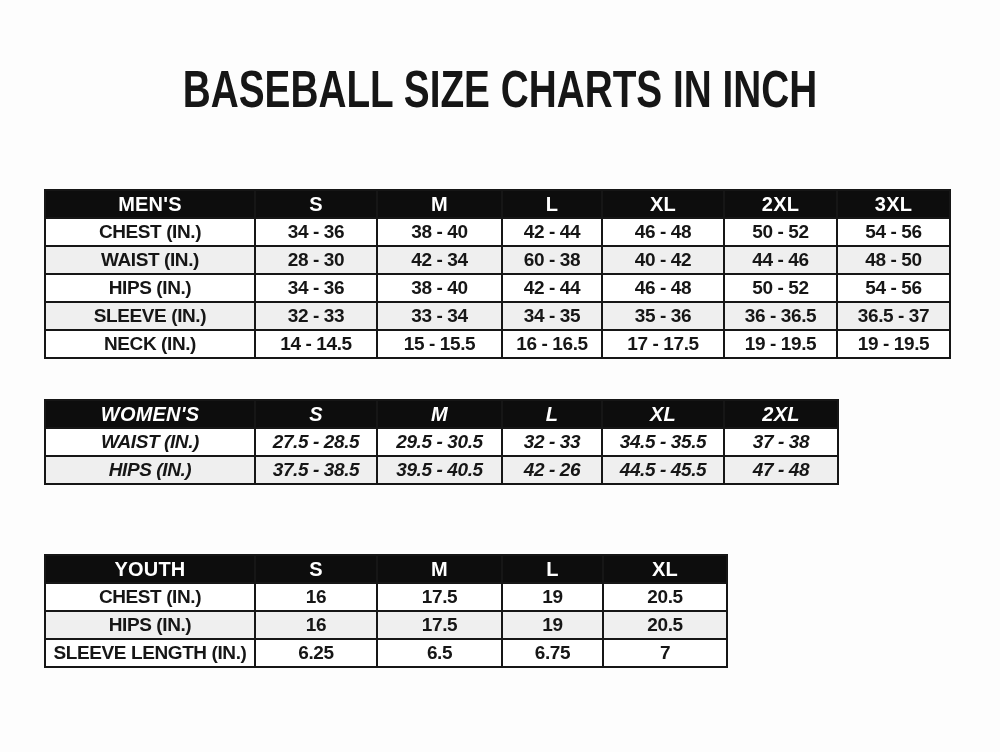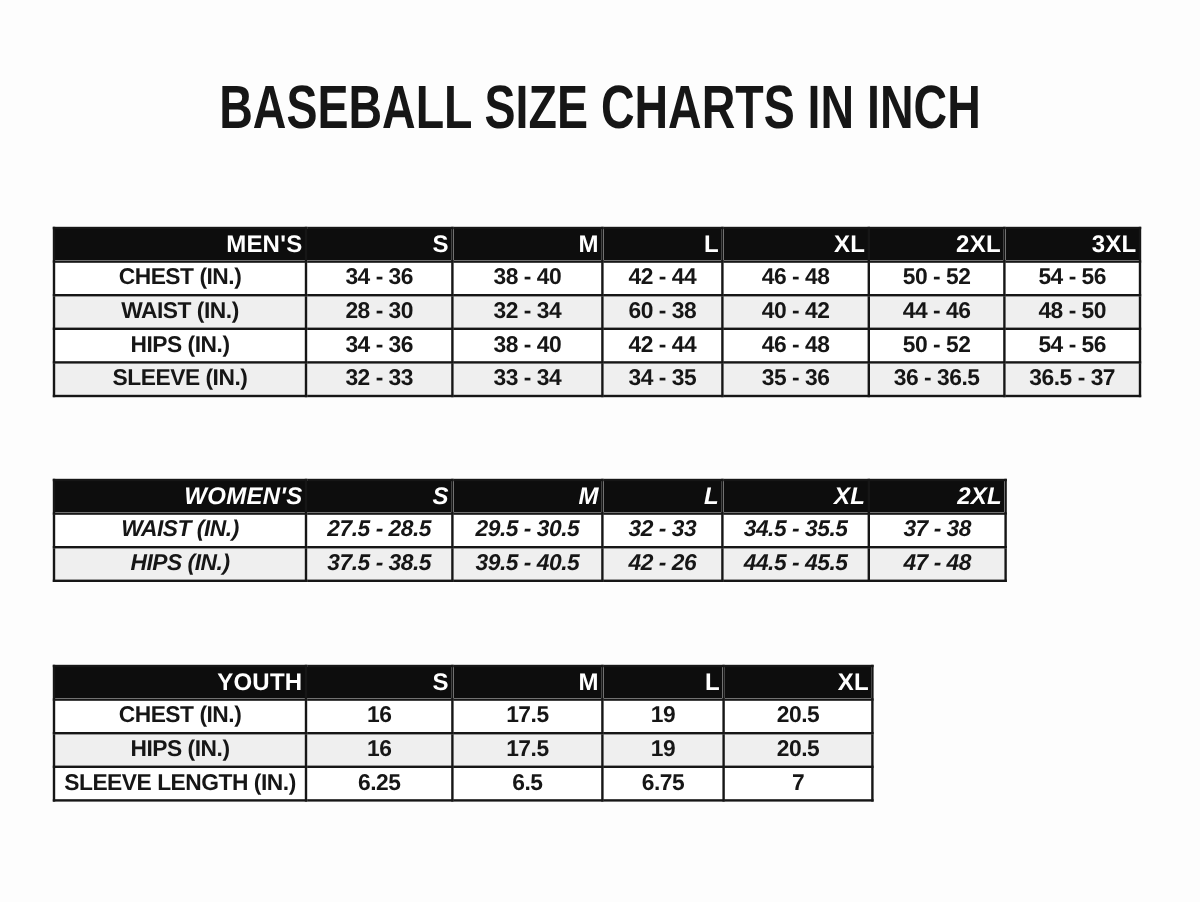--- a/index.html
+++ b/index.html
@@ -47,21 +47,20 @@
     font-weight: 700;
     white-space: nowrap;
     overflow: hidden;
     padding: 0 2px;
   }
   .size-table thead th {
     background: var(--header-bg, #0d0d0d);
     color: var(--header-text, #ffffff);
     font-size: 20px;
     letter-spacing: 0.2px;
-    text-align: right;
   }
   .size-table tbody td {
     font-size: 19px;
     letter-spacing: -0.4px;
     background: var(--row-bg, #ffffff);
     color: var(--text, #161616);
   }
   .size-table tbody tr:nth-child(even) td {
     background: var(--row-stripe, #efefef);
   }
@@ -98,21 +97,21 @@
           <td>34 - 36</td>
           <td>38 - 40</td>
           <td>42 - 44</td>
           <td>46 - 48</td>
           <td>50 - 52</td>
           <td>54 - 56</td>
         </tr>
         <tr>
           <td>WAIST (IN.)</td>
           <td>28 - 30</td>
-          <td>32 - 34</td>
+          <td>42 - 34</td>
           <td>60 - 38</td>
           <td>40 - 42</td>
           <td>44 - 46</td>
           <td>48 - 50</td>
         </tr>
         <tr>
           <td>HIPS (IN.)</td>
           <td>34 - 36</td>
           <td>38 - 40</td>
           <td>42 - 44</td>
@@ -122,20 +121,29 @@
         </tr>
         <tr>
           <td>SLEEVE (IN.)</td>
           <td>32 - 33</td>
           <td>33 - 34</td>
           <td>34 - 35</td>
           <td>35 - 36</td>
           <td>36 - 36.5</td>
           <td>36.5 - 37</td>
         </tr>
+        <tr>
+          <td>NECK (IN.)</td>
+          <td>14 - 14.5</td>
+          <td>15 - 15.5</td>
+          <td>16 - 16.5</td>
+          <td>17 - 17.5</td>
+          <td>19 - 19.5</td>
+          <td>19 - 19.5</td>
+        </tr>
       </tbody>
     </table>
   <table class="size-table" id="table-womens">
       <colgroup>
         <col style="width: 210px;">
         <col style="width: 122px;">
         <col style="width: 125px;">
         <col style="width: 100px;">
         <col style="width: 122px;">
         <col style="width: 114px;">

